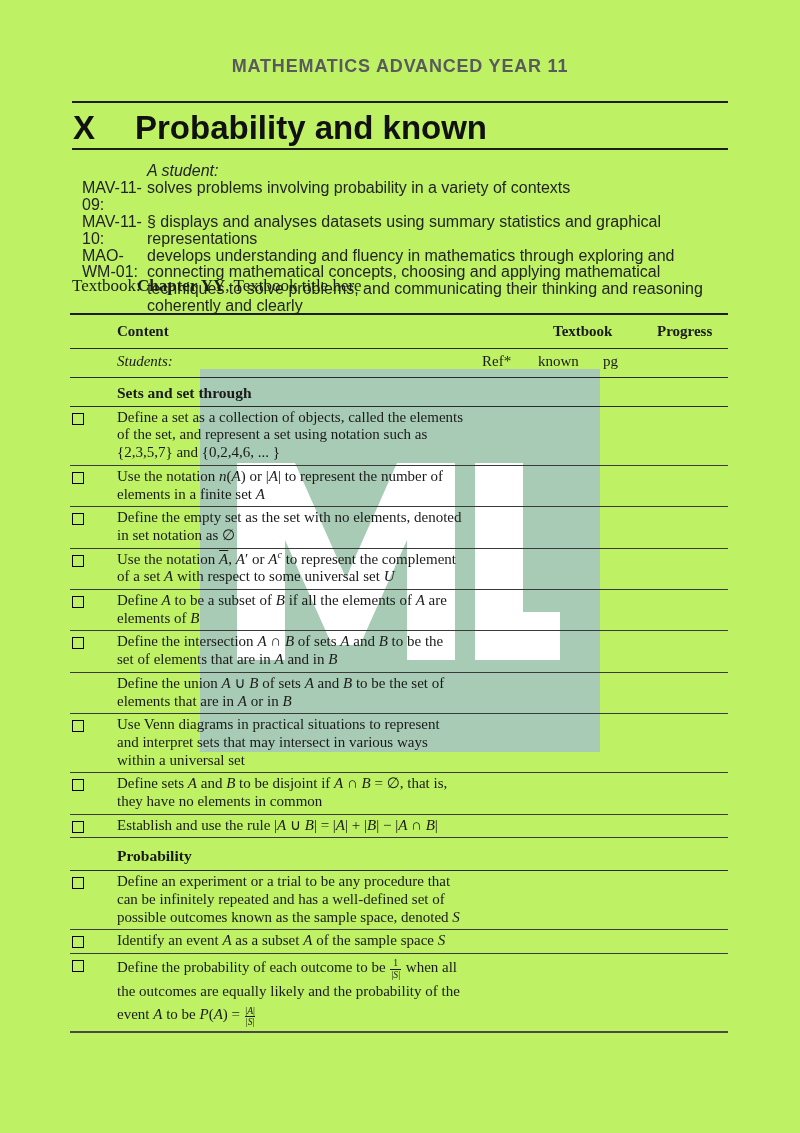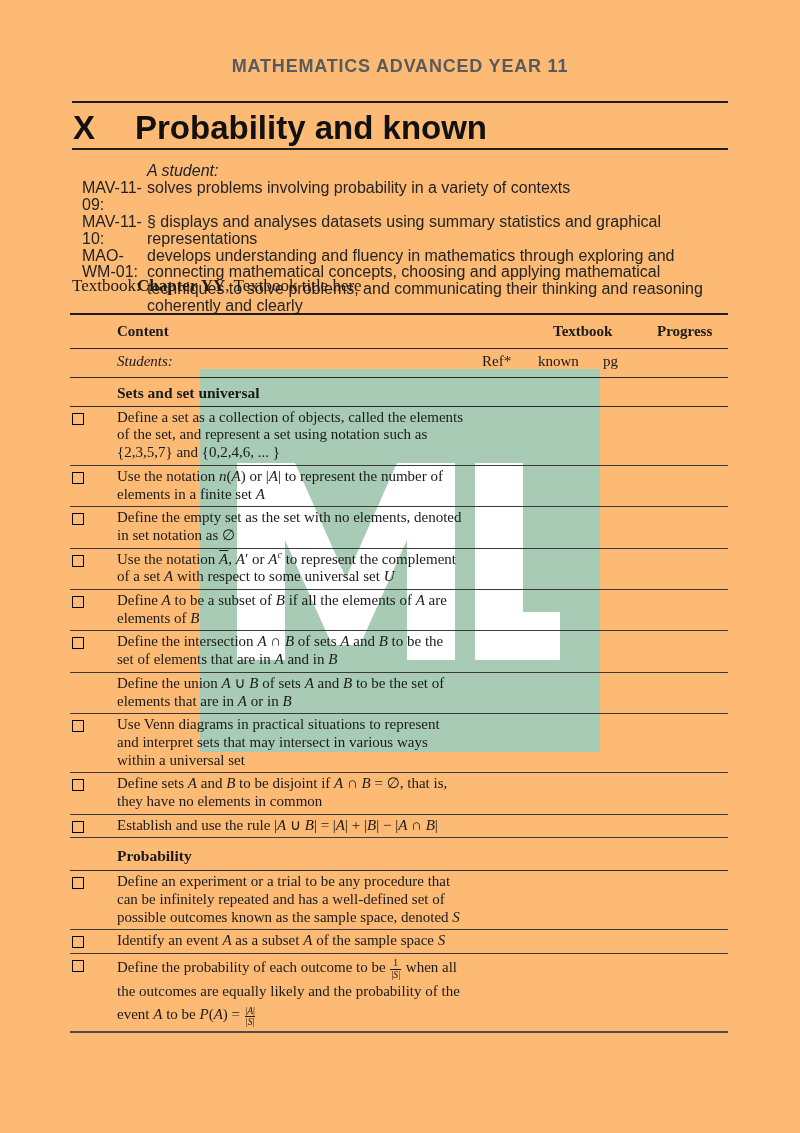--- a/index.html
+++ b/index.html
@@ -1,16 +1,16 @@
 <!DOCTYPE html>
 <html><head>
 <meta charset="utf-8">
 <style>
   html,body{margin:0;padding:0;background:#e8e8e8;}
-  .page{position:relative;width:800px;height:1133px;background:#fdba74;margin:0 auto;
+  .page{position:relative;width:800px;height:1133px;background:#bef264;margin:0 auto;
         font-family:"Liberation Serif",serif;color:#1a1a1a;overflow:hidden;}
   
   .wm{position:absolute;left:200px;top:369px;width:400px;height:383px;z-index:0;}
   .wm svg{display:block;width:100%;height:100%;}
   
   .content{position:absolute;inset:0;z-index:1;}
   .masthead{position:absolute;left:0;top:56px;width:100%;text-align:center;
             font-family:"Liberation Sans",sans-serif;font-size:18px;font-weight:600;
             letter-spacing:0.8px;color:#595a5c;}
   .rule{position:absolute;left:72px;width:656px;background:#1d1d1d;}
@@ -114,21 +114,21 @@
         <span class="th-textbook">Textbook</span>
         <span class="th-progress">Progress</span>
       </div>
       <div class="students">
         <span class="st-label">Students:</span>
         <span class="st-ref">Ref*</span>
         <span class="st-sect">known</span>
         <span class="st-pg">pg</span>
       </div>
       <div id="tbody">
-          <div class="sect-head">Sets and set universal</div>
+          <div class="sect-head">Sets and set through</div>
           <div class="crow"><span class="cbox"></span><span>Define a set as a collection of objects, called the elements<br>of the set, and represent a set using notation such as<br>{2,3,5,7} and {0,2,4,6, ... }</span></div>
           <div class="crow"><span class="cbox"></span><span>Use the notation <i>n</i>(<i>A</i>) or |<i>A</i>| to represent the number of<br>elements in a finite set <i>A</i></span></div>
           <div class="crow"><span class="cbox"></span><span>Define the empty set as the set with no elements, denoted<br>in set notation as ∅</span></div>
           <div class="crow"><span class="cbox"></span><span>Use the notation <i class="ovl">A</i>, <i>A</i>′ or <i>A</i><sup><i>c</i></sup> to represent the complement<br>of a set <i>A</i> with respect to some universal set <i>U</i></span></div>
           <div class="crow"><span class="cbox"></span><span>Define <i>A</i> to be a subset of <i>B</i> if all the elements of <i>A</i> are<br>elements of <i>B</i></span></div>
           <div class="crow"><span class="cbox"></span><span>Define the intersection <i>A</i> ∩ <i>B</i> of sets <i>A</i> and <i>B</i> to be the<br>set of elements that are in <i>A</i> and in <i>B</i></span></div>
           <div class="crow"><span>Define the union <i>A</i> ∪ <i>B</i> of sets <i>A</i> and <i>B</i> to be the set of<br>elements that are in <i>A</i> or in <i>B</i></span></div>
           <div class="crow"><span class="cbox"></span><span>Use Venn diagrams in practical situations to represent<br>and interpret sets that may intersect in various ways<br>within a universal set</span></div>
           <div class="crow"><span class="cbox"></span><span>Define sets <i>A</i> and <i>B</i> to be disjoint if <i>A</i> ∩ <i>B</i> = ∅, that is,<br>they have no elements in common</span></div>
           <div class="crow"><span class="cbox"></span><span>Establish and use the rule |<i>A</i> ∪ <i>B</i>| = |<i>A</i>| + |<i>B</i>| − |<i>A</i> ∩ <i>B</i>|</span></div>

